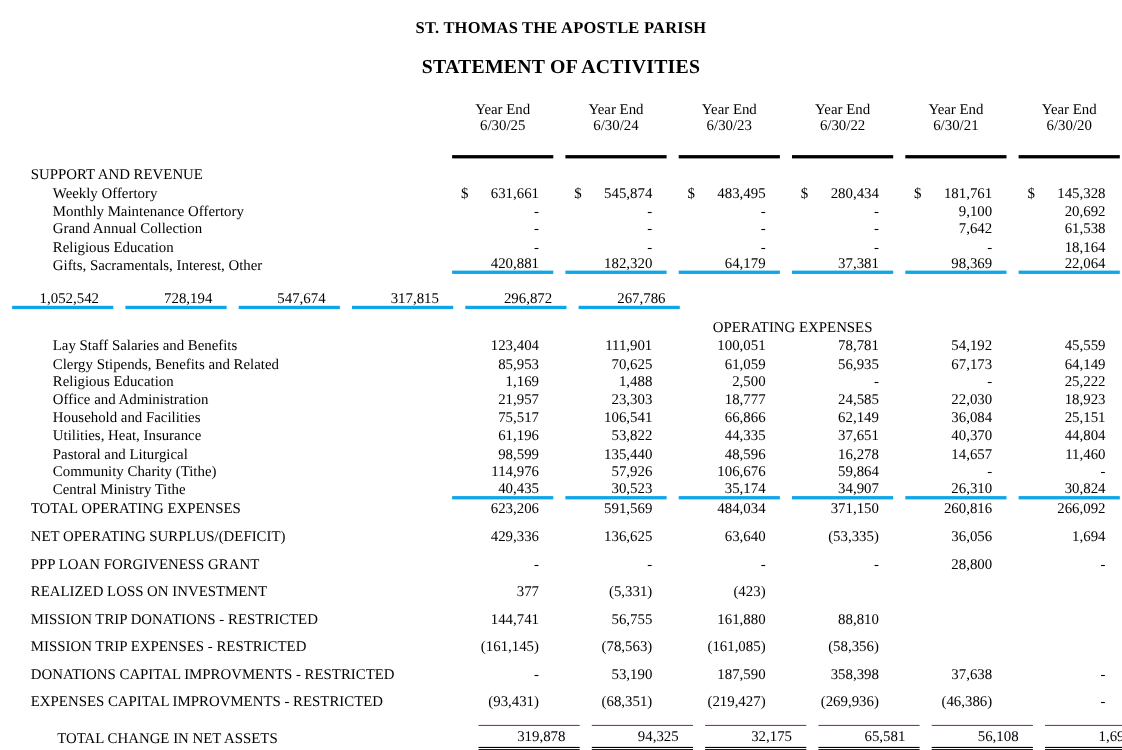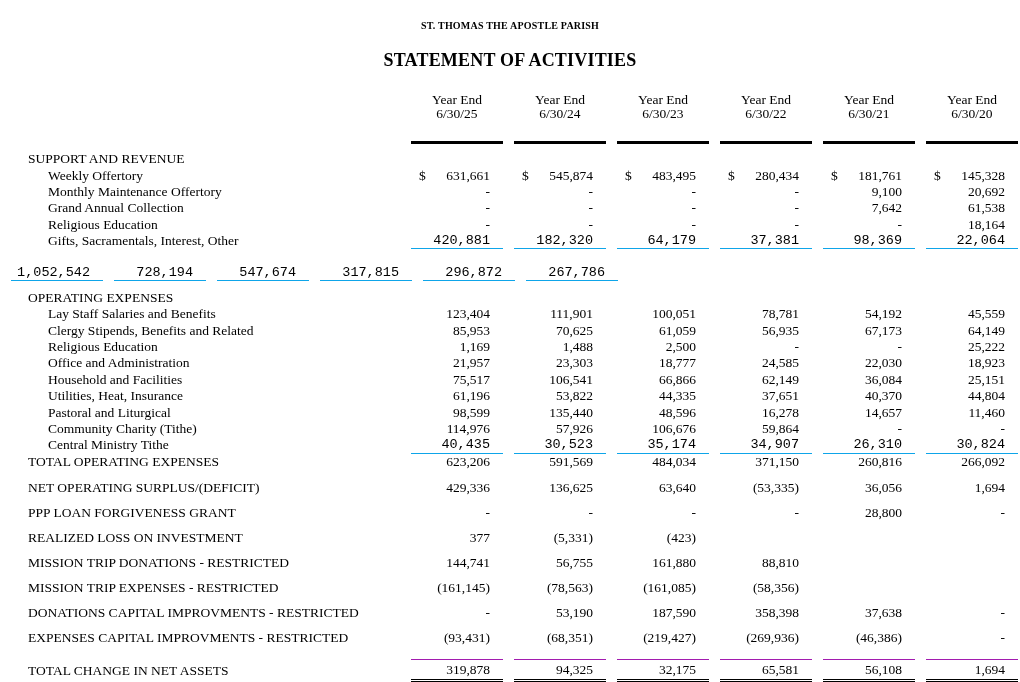--- a/index.html
+++ b/index.html
@@ -11,21 +11,21 @@
     overflow: hidden;
     font-family: "Liberation Serif", serif;
     color: #000000;
   }
   .page { width: 1020px; height: 682px; position: relative; }
 
   .doc-title {
     padding-top: 19px;
     text-align: center;
     font-weight: bold;
-    font-size: 10px;
+    font-size: 15px;
     line-height: 14px;
     letter-spacing: 0.2px;
   }
   .doc-subtitle {
     margin-top: 20px;
     text-align: center;
     font-weight: bold;
     font-size: 18px;
     line-height: 14px;
     letter-spacing: 0.2px;
@@ -43,24 +43,24 @@
     font-size: 13.5px;
     line-height: 14px;
     border-bottom: 3px solid #000;
     padding-bottom: 20px;
   }
 
   #rows { margin-top: 7px; }
 
   .row { display: flex; height: 16.4px; align-items: stretch; }
   .row.spacer { margin-top: 15px; }
-  .r-section.spacer { margin-top: 9px; }
+  .r-section.spacer { margin-top: 9px; justify-content: flex-end; }
   .r-statement { height: 25px; }
   .r-statement.spacer { margin-top: 5px; }
-  .r-grand { height: 25px; margin-top: 8px; }
+  .r-grand { height: 25px; margin-top: 8px; padding-left: 24px; }
 
   .label {
     width: 400px; flex: 0 0 400px;
     box-sizing: border-box;
     padding-left: 28px;
     font-size: 13.5px;
     display: flex; align-items: center;
     white-space: nowrap;
   }
   .label.indent { padding-left: 48px; }
@@ -70,21 +70,21 @@
     position: relative;
     margin-left: 11px;
     flex: 1;
     display: flex;
     align-items: center;
     justify-content: flex-end;
     padding-right: 13px;
     font-size: 13.5px;
     box-sizing: border-box;
   }
-  .cell-inner.u1 { border-bottom: 1px solid #0ea5e9; font-family: Liberation Mono, monospace; }
+  .cell-inner.u1 { border-bottom: 3px solid #0ea5e9; }
   .cell-inner.grand {
     border-top: 1px solid #a21caf;
     border-bottom: 3px double #000;
     margin-top: 1px;
     margin-bottom: 1px;
   }
   .dollar { position: absolute; left: 8px; }
 </style>
 </head>
 <body>

